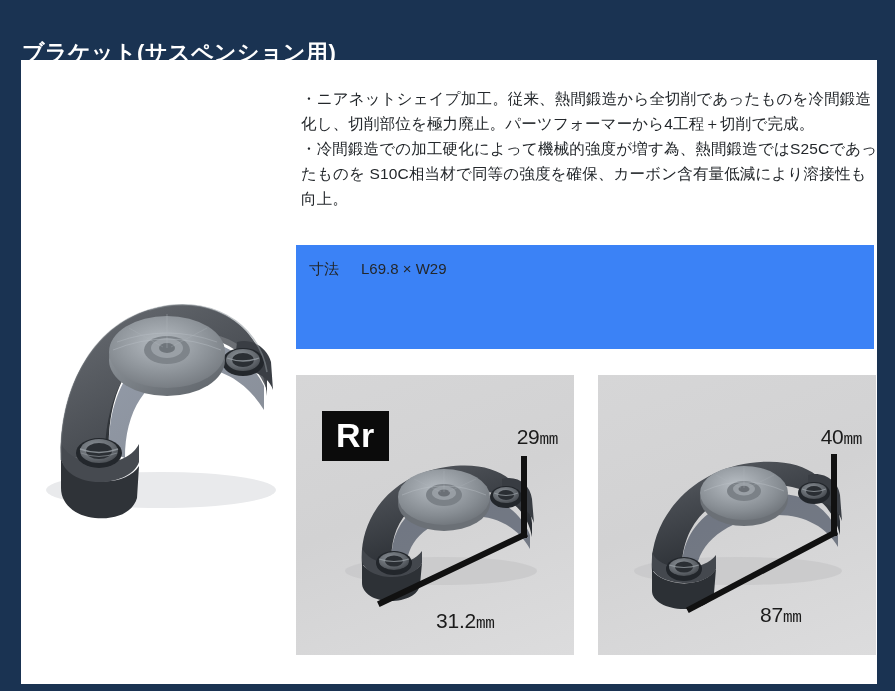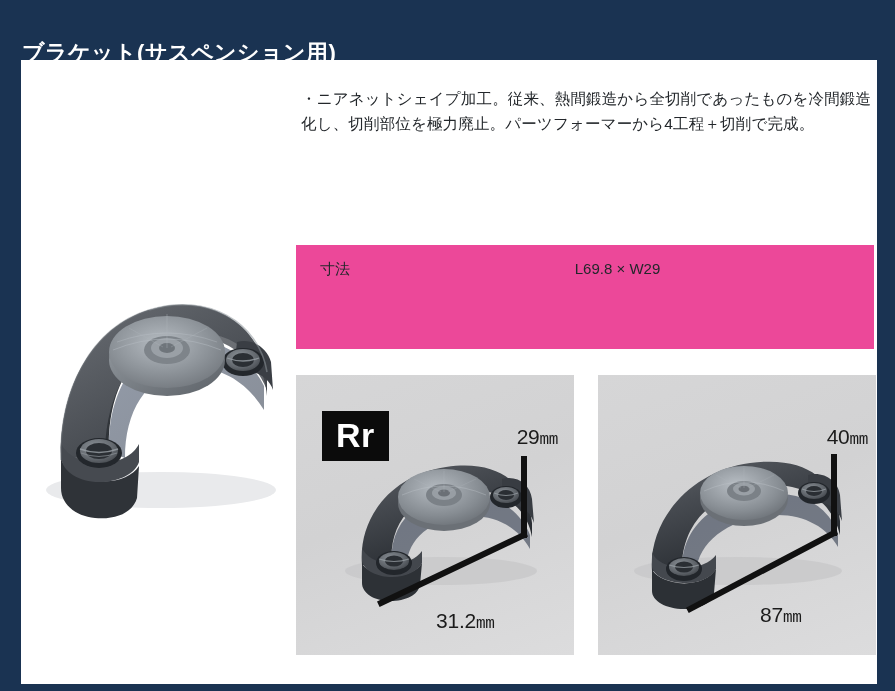--- a/index.html
+++ b/index.html
@@ -86,24 +86,23 @@
   }
   .desc p { margin: 0; }
 
   
   .spec-box {
     position: absolute;
     left: 1px;
     top: 185px;
     width: 578px;
     height: 104px;
-    background: #ec4899;
+    background: #3b82f6;
     box-sizing: border-box;
     padding: 12px 0 0 13px;
-    text-align: center;
   }
   .spec-row {
     display: flex;
     align-items: baseline;
     font-size: 15px;
     line-height: 1.58;
     color: #23272b;
   }
   .spec-label {
     width: 52px;
@@ -148,21 +147,21 @@
     position: absolute;
     color: #1b1b1b;
     white-space: nowrap;
     font-size: 21px;
     letter-spacing: -0.2px;
   }
   .dim-label .unit { font-size: 16px; letter-spacing: -0.4px; font-family: Liberation Mono, monospace; }
 
   .dim-v { right: 16px; top: 50px; }
   .dim-h { left: 140px; bottom: 22px; }
-  .dim-v-fr { right: 8px; top: 50px; margin-left: 36px; }
+  .dim-v-fr { right: 14px; top: 50px; margin-left: 36px; }
   .dim-h-fr { left: 162px; bottom: 28px; }
 </style>
 </head>
 <body>
 
 <div class="page">
 
   <div class="header">
     <div class="header-title">ブラケット(サスペンション用)</div>
   </div>
@@ -247,20 +246,21 @@
 
         <path d="M128 250 C186 232 238 262 246 312" stroke="#8d9399" stroke-width="1.6" fill="none" opacity="0.55"></path>
         <path d="M40 400 C38 330 70 268 128 250" stroke="#70767c" stroke-width="1.4" fill="none" opacity="0.5"></path>
       </svg>
     </div>
 
     <div class="right-col">
 
       <div class="desc">
         <p>・ニアネットシェイプ加工。従来、熱間鍛造から全切削であったものを冷間鍛造化し、切削部位を極力廃止。パーツフォーマーから4工程＋切削で完成。</p>
+        <p>・冷間鍛造での加工硬化によって機械的強度が増す為、熱間鍛造ではS25Cであったものを S10C相当材で同等の強度を確保、カーボン含有量低減により溶接性も向上。</p>
       </div>
 
       <div class="spec-box">
         <div class="spec-row">
           <span class="spec-label">寸法</span>
           <span class="spec-value">L69.8 × W29</span>
         </div>
       </div>
 
       <div class="cards">

